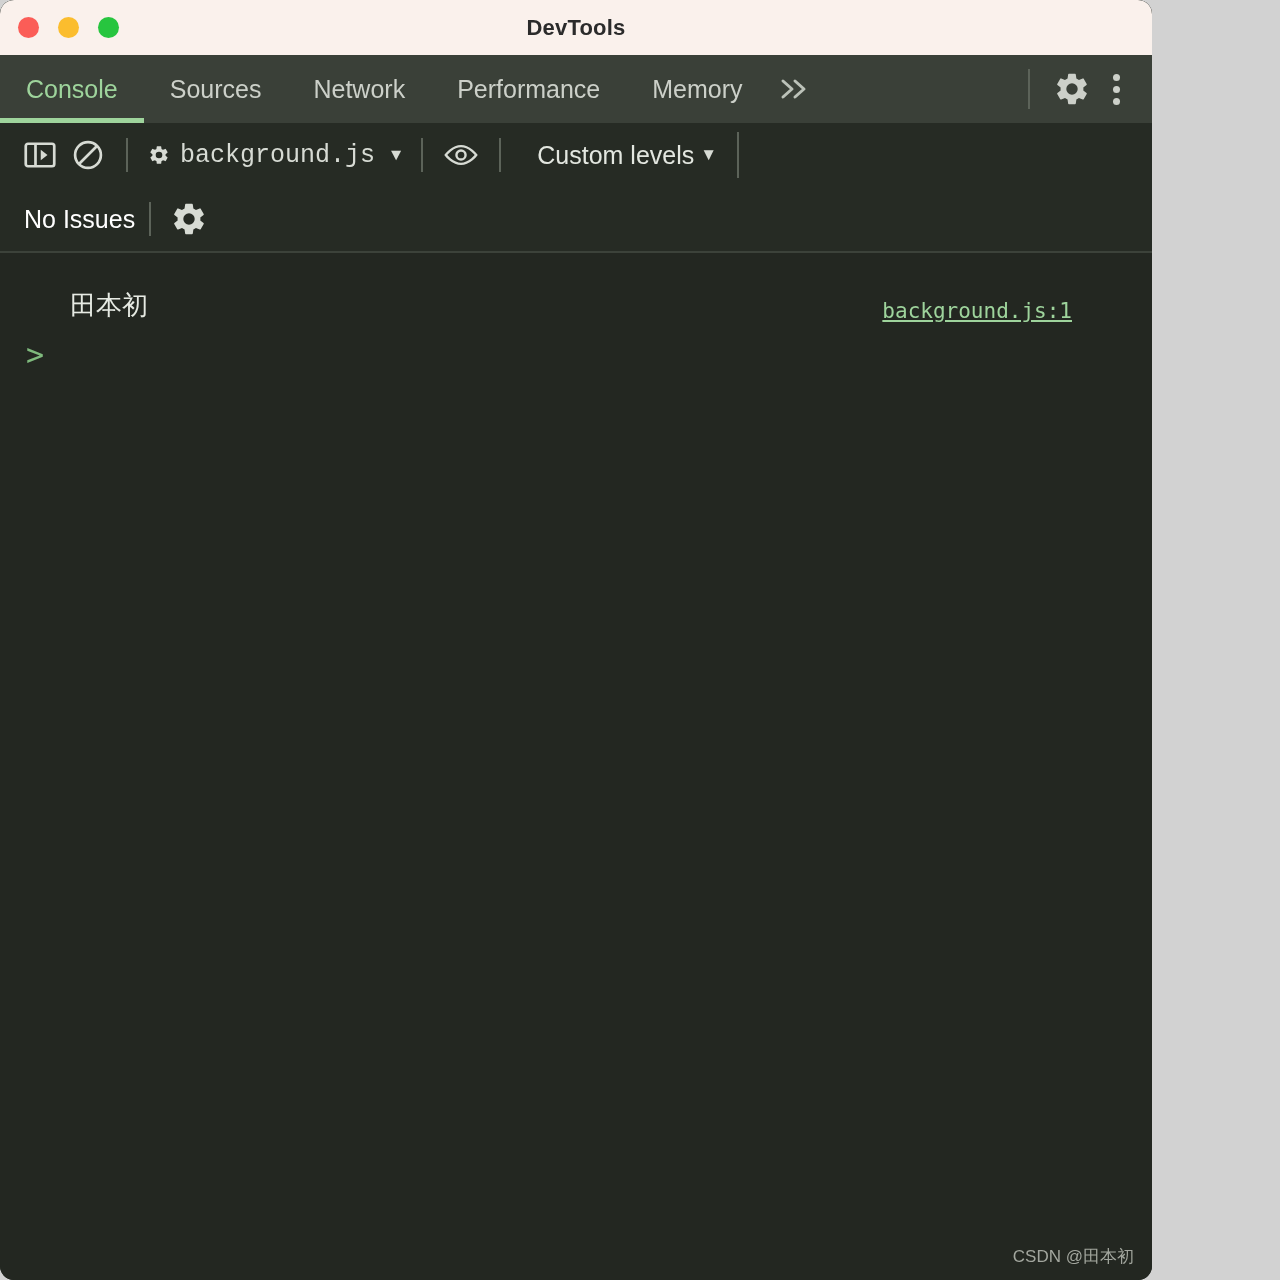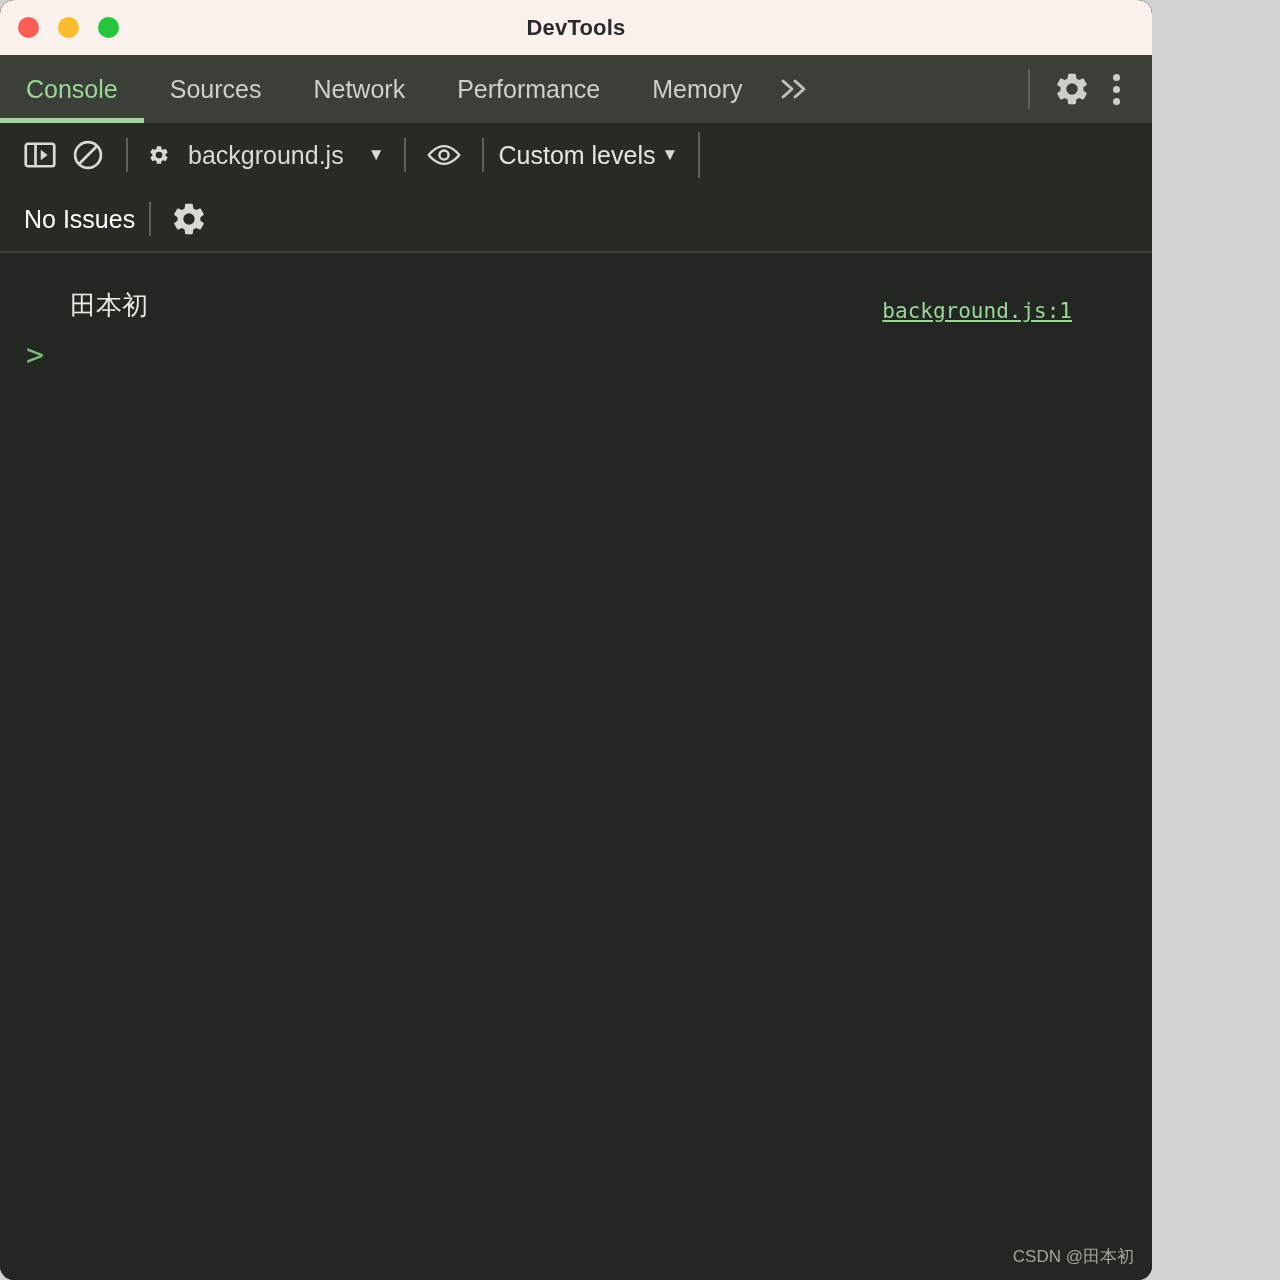--- a/index.html
+++ b/index.html
@@ -159,25 +159,26 @@
   }
   .tb-sep {
     width: 2px;
     height: 34px;
     background: #5c6359;
     margin: 0 14px;
   }
   .ctx-select {
     display: flex;
     align-items: center;
-    gap: 18px;
+    gap: 10px;
     font-size: 25px;
     color: #d7dbd4;
     padding: 0 6px;
     white-space: nowrap;
+    font-family: Liberation Mono, monospace;
   }
   .caret {
     font-size: 17px;
     color: #d7dbd4;
     margin-left: 6px;
   }
   .filter-box {
     width: 420px;
     height: 44px;
     border: 2px solid #6e7569;
@@ -189,20 +190,21 @@
     padding: 0 12px;
     box-sizing: border-box;
     margin-left: 6px;
   }
   .filter-box::placeholder { color: #a4a9a0; }
   .levels {
     display: flex;
     align-items: center;
     font-size: 25px;
     color: #e3e7e0;
+    margin-left: 22px;
     white-space: nowrap;
   }
   .tb-sep-tall {
     width: 2px;
     height: 46px;
     background: #5c6359;
     margin-left: 20px;
   }
   .no-issues {
     font-size: 25px;

